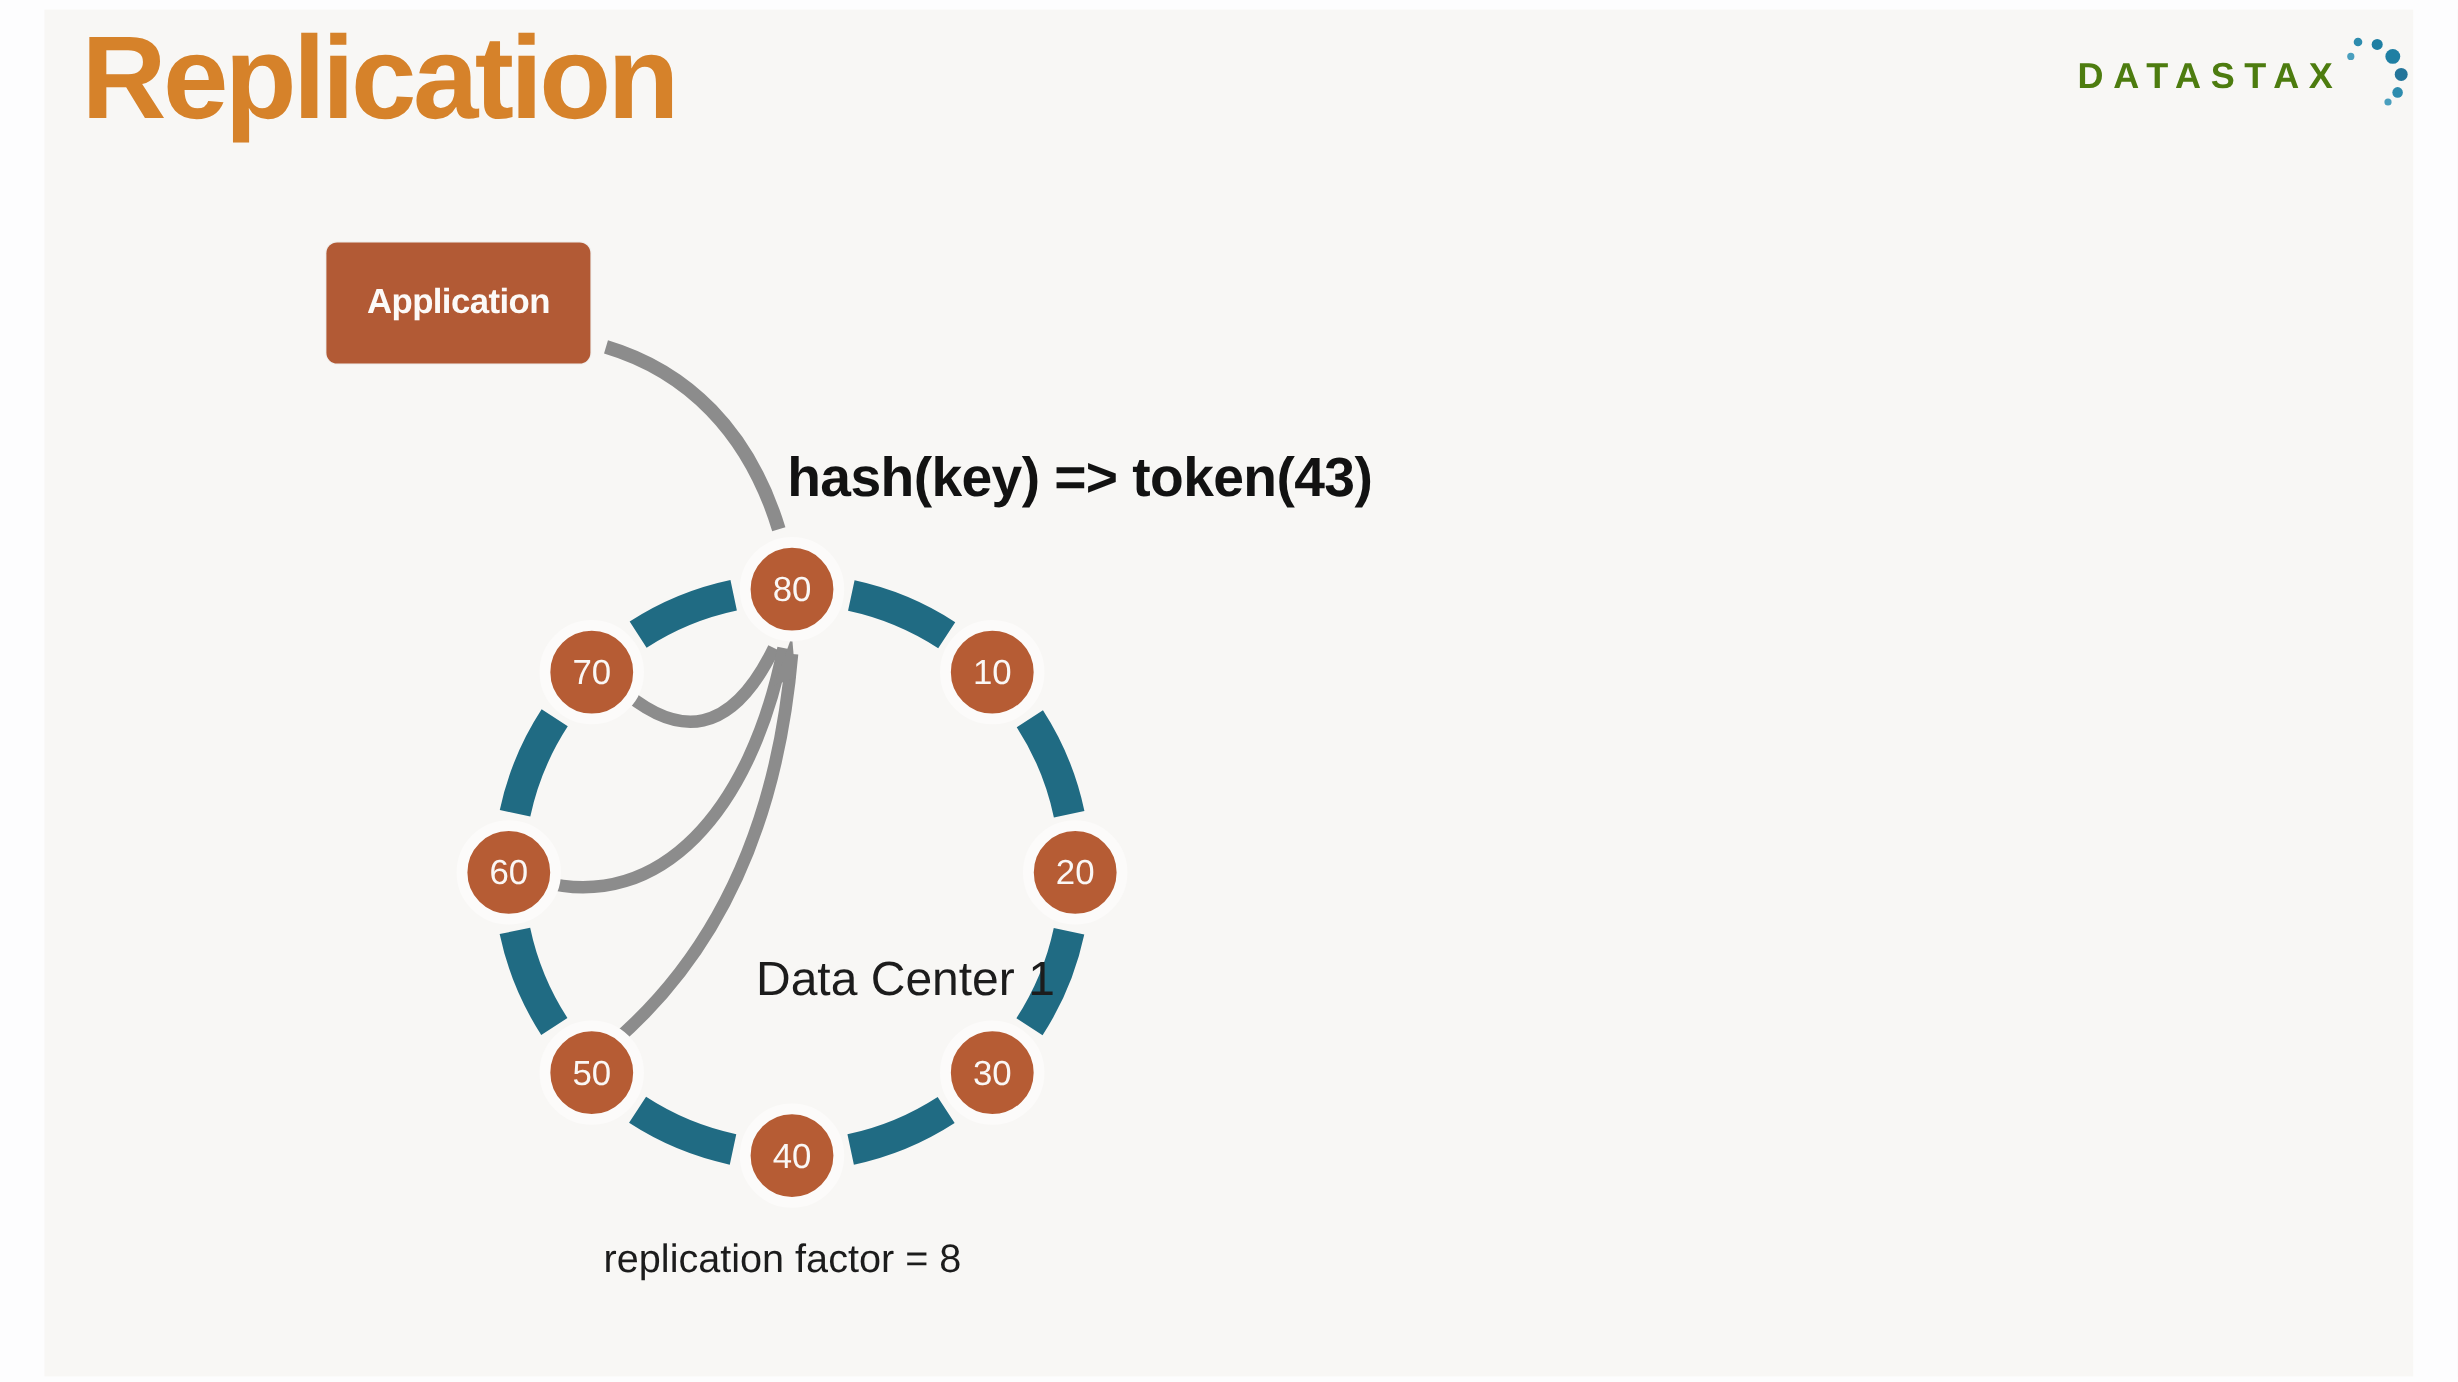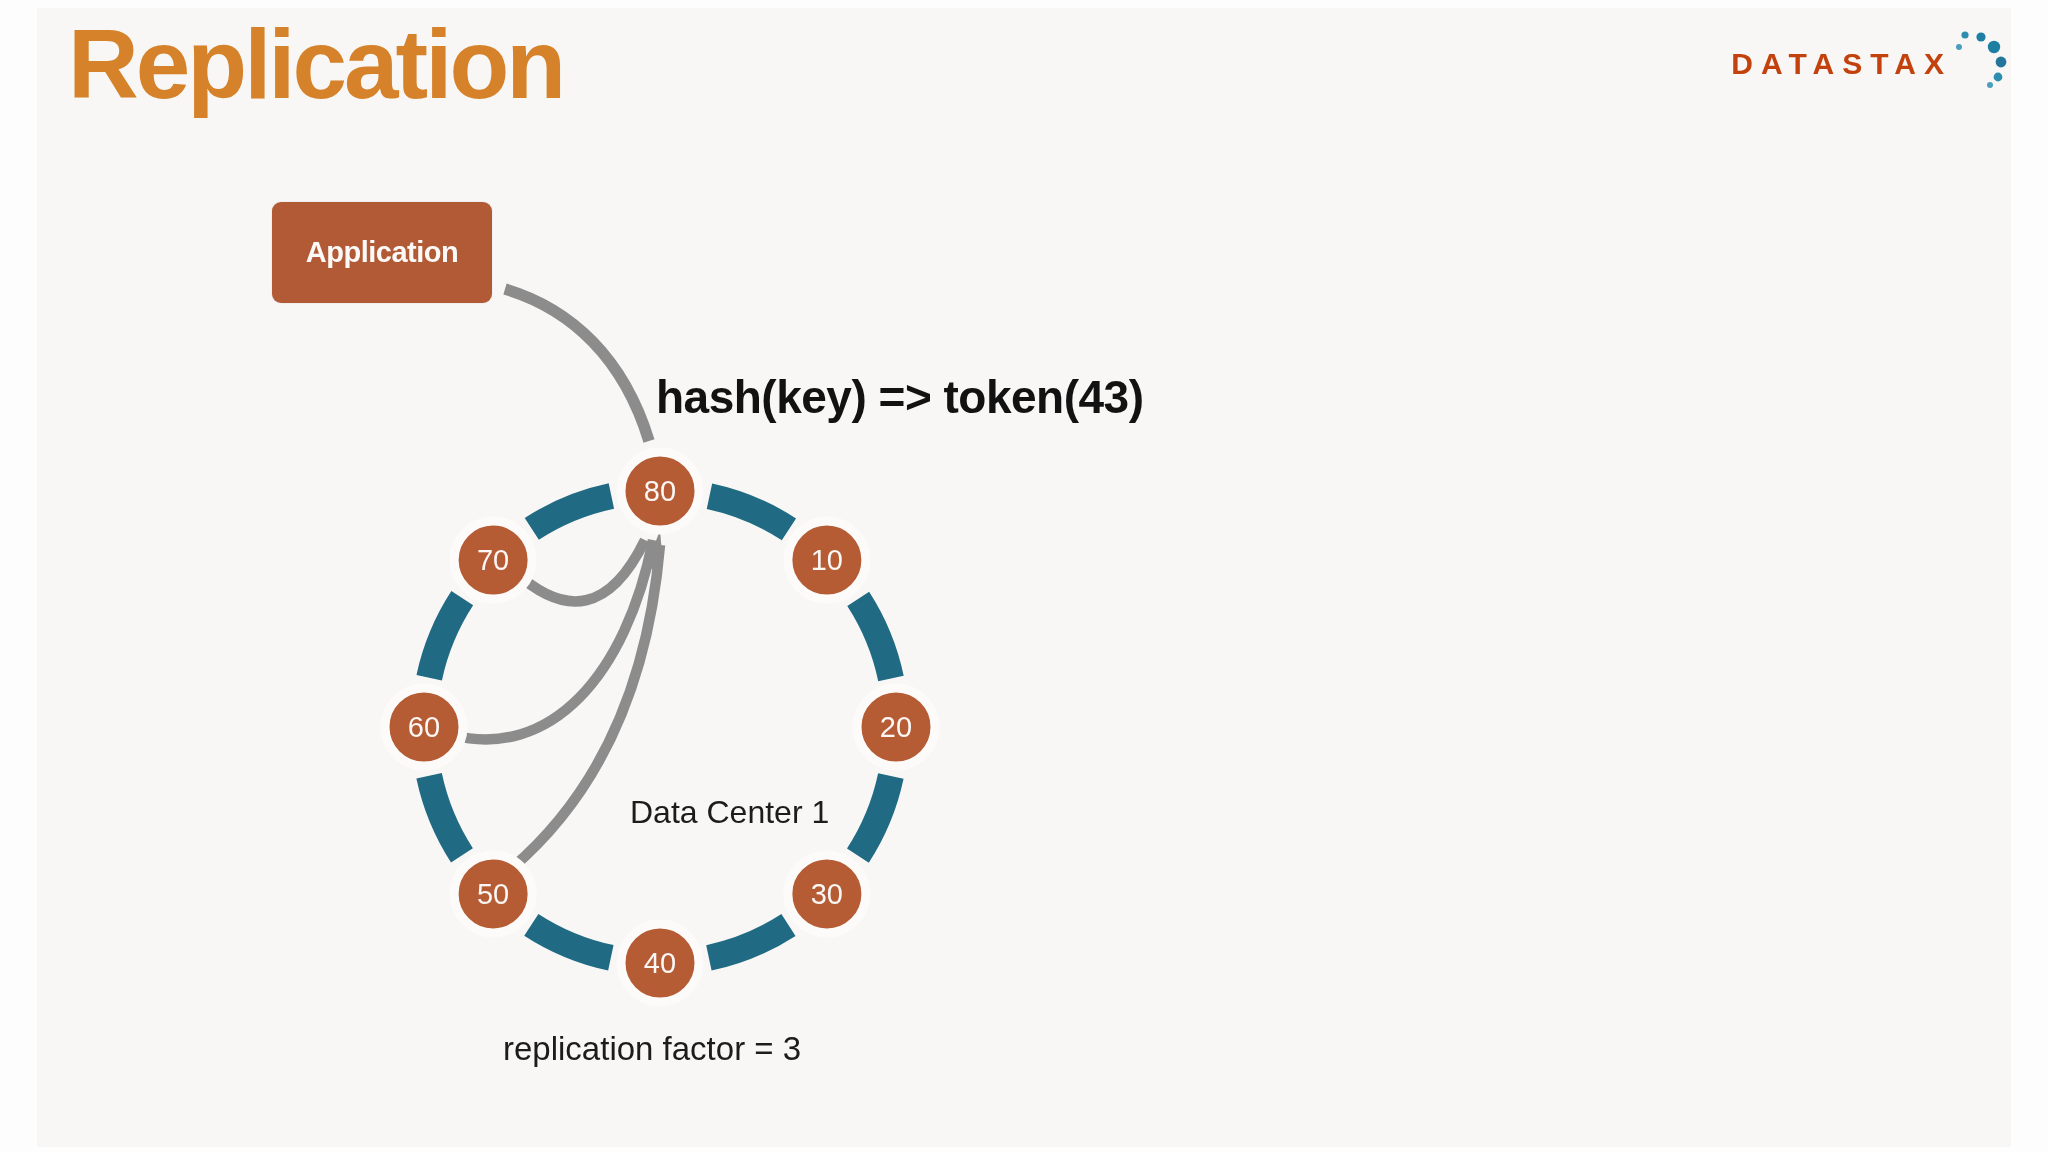--- a/index.html
+++ b/index.html
@@ -15,40 +15,40 @@
   .edge.bottom{left:0;bottom:0;width:2048px;height:5px;}
 
   .title{
     position:absolute;left:52px;top:8px;z-index:3;
     font-size:98px;font-weight:700;letter-spacing:-3px;
     color:var(--title-color,#D6822A);line-height:1.15;margin-left:16px;
   }
 
   .logo{position:absolute;right:38px;top:14px;z-index:3;display:flex;align-items:center;}
   .wordmark{
-    font-size:30px;font-weight:600;letter-spacing:8px;color:#c2410c;
+    font-size:30px;font-weight:600;letter-spacing:8px;color:#4d7c0f;
     margin-top:22px;
   }
   .dots{width:62px;height:78px;margin-left:-4px;}
 
   .app-box{
     position:absolute;left:272px;top:202px;width:220px;height:101px;z-index:4;
     background:var(--app-color,#B25A35);border-radius:9px;
     display:flex;align-items:center;justify-content:center;
     box-shadow:0 0 0 1px rgba(0,0,0,0.03);
   }
   .app-box span{color:#FCFAF8;font-size:29px;font-weight:bold;letter-spacing:-0.5px;}
 
   .hash-note{
     position:absolute;left:656px;top:370px;z-index:3;
     font-size:46px;font-weight:bold;color:#121212;letter-spacing:-0.5px;
   }
   .dc-label{
     position:absolute;left:630px;top:794px;z-index:5;
-    font-size:32px;color:#1C1C1C;
+    font-size:40px;color:#1C1C1C;
   }
   .rf-note{
     position:absolute;left:503px;top:1030px;z-index:3;
     font-size:33px;color:#1C1C1C;
   }
 
   .ring-svg{position:absolute;left:0;top:0;z-index:2;}
   .ring{
     fill:none;stroke:var(--ring-color,#206B83);stroke-width:26;
     stroke-dasharray:86.5 98.85;stroke-dashoffset:135.93;
@@ -125,13 +125,13 @@
       <text x="493.1227996399748" y="570.1227996399748" class="node-label">70</text>
     </g>
   </svg>
 
 <div class="app-box">
   <span>Application</span>
 </div>
 
 <div class="hash-note">hash(key) =&gt; token(43)</div>
 <div class="dc-label">Data Center 1</div>
-<div class="rf-note">replication factor = 3</div>
+<div class="rf-note">replication factor = 8</div>
 
 </body></html>

